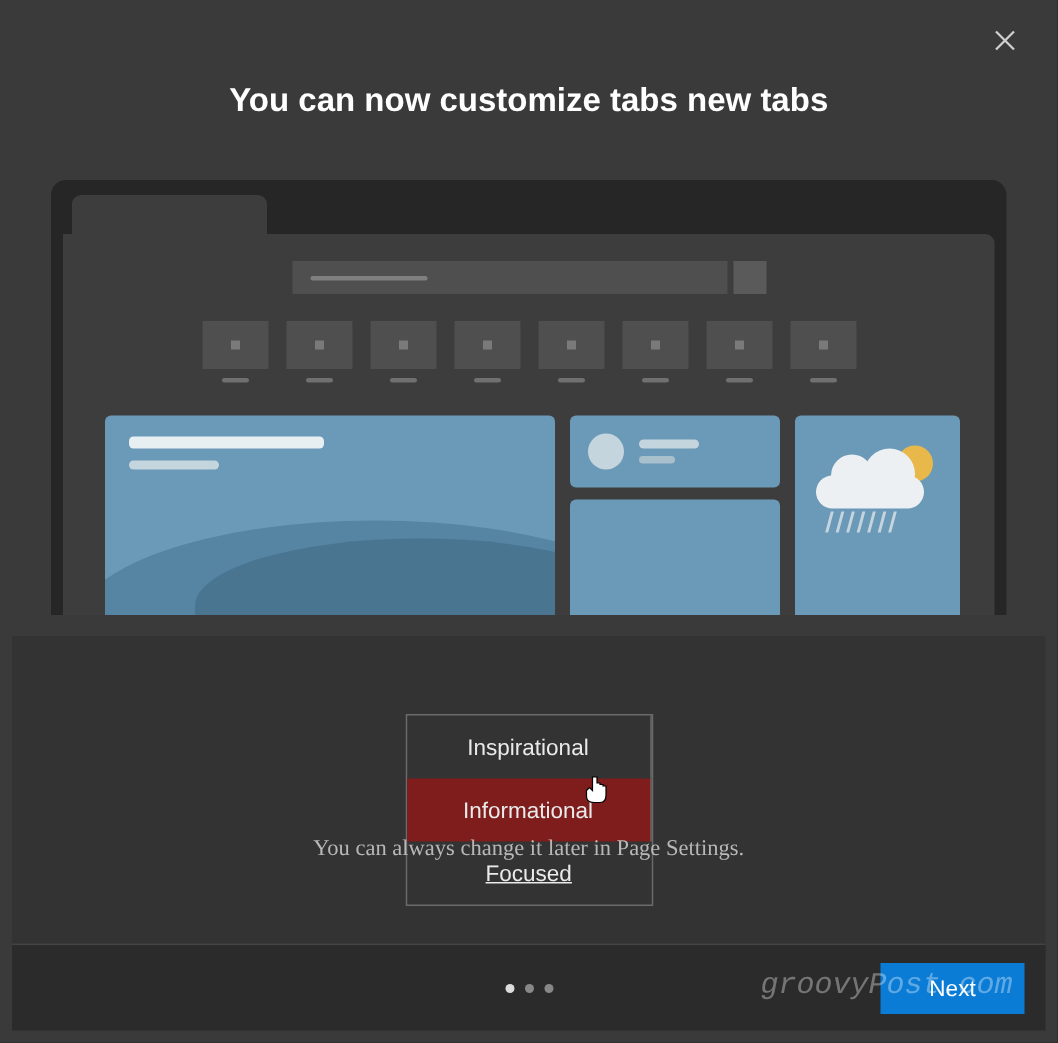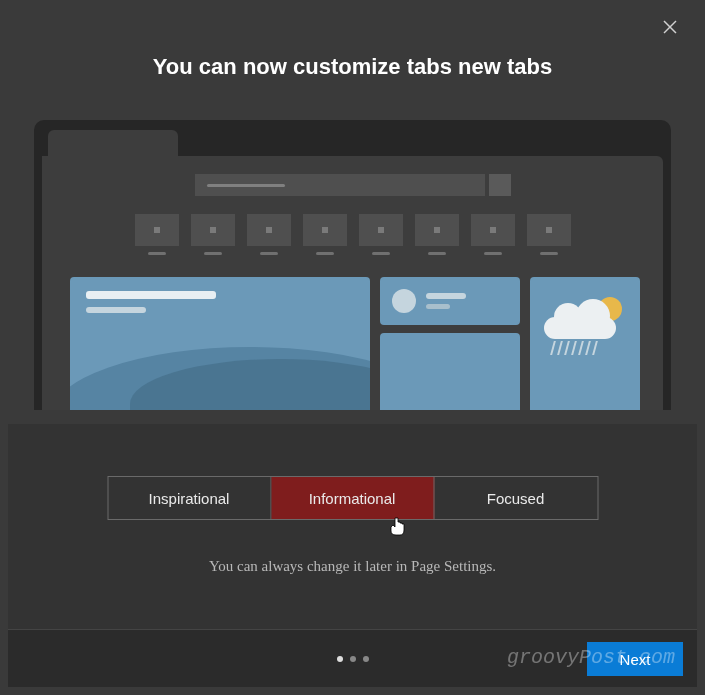--- a/index.html
+++ b/index.html
@@ -233,33 +233,34 @@
       height: 220px;
       background: #333333;
     }
     .tab-selector {
       position: absolute;
       top: 472px;
       left: 50%;
       transform: translateX(-50%);
       display: flex;
       border: 1px solid #6a6a6a;
+      flex-direction: column;
     }
     .tab-option {
       width: 163px;
       height: 42px;
       display: flex;
       align-items: center;
       justify-content: center;
       color: #eaeaea;
       font-size: 15px;
       cursor: pointer;
       border-right: 1px solid #6a6a6a;
     }
-    .tab-option:last-child { border-right: none; }
+    .tab-option:last-child { border-right: none; text-decoration: underline; }
     .tab-option.selected {
       background: #7f1d1d;
     }
     .cursor {
       position: absolute;
       top: 513px; left: 386px;
       width: 16px; height: 20px;
       pointer-events: none;
     }
     .subtitle {

